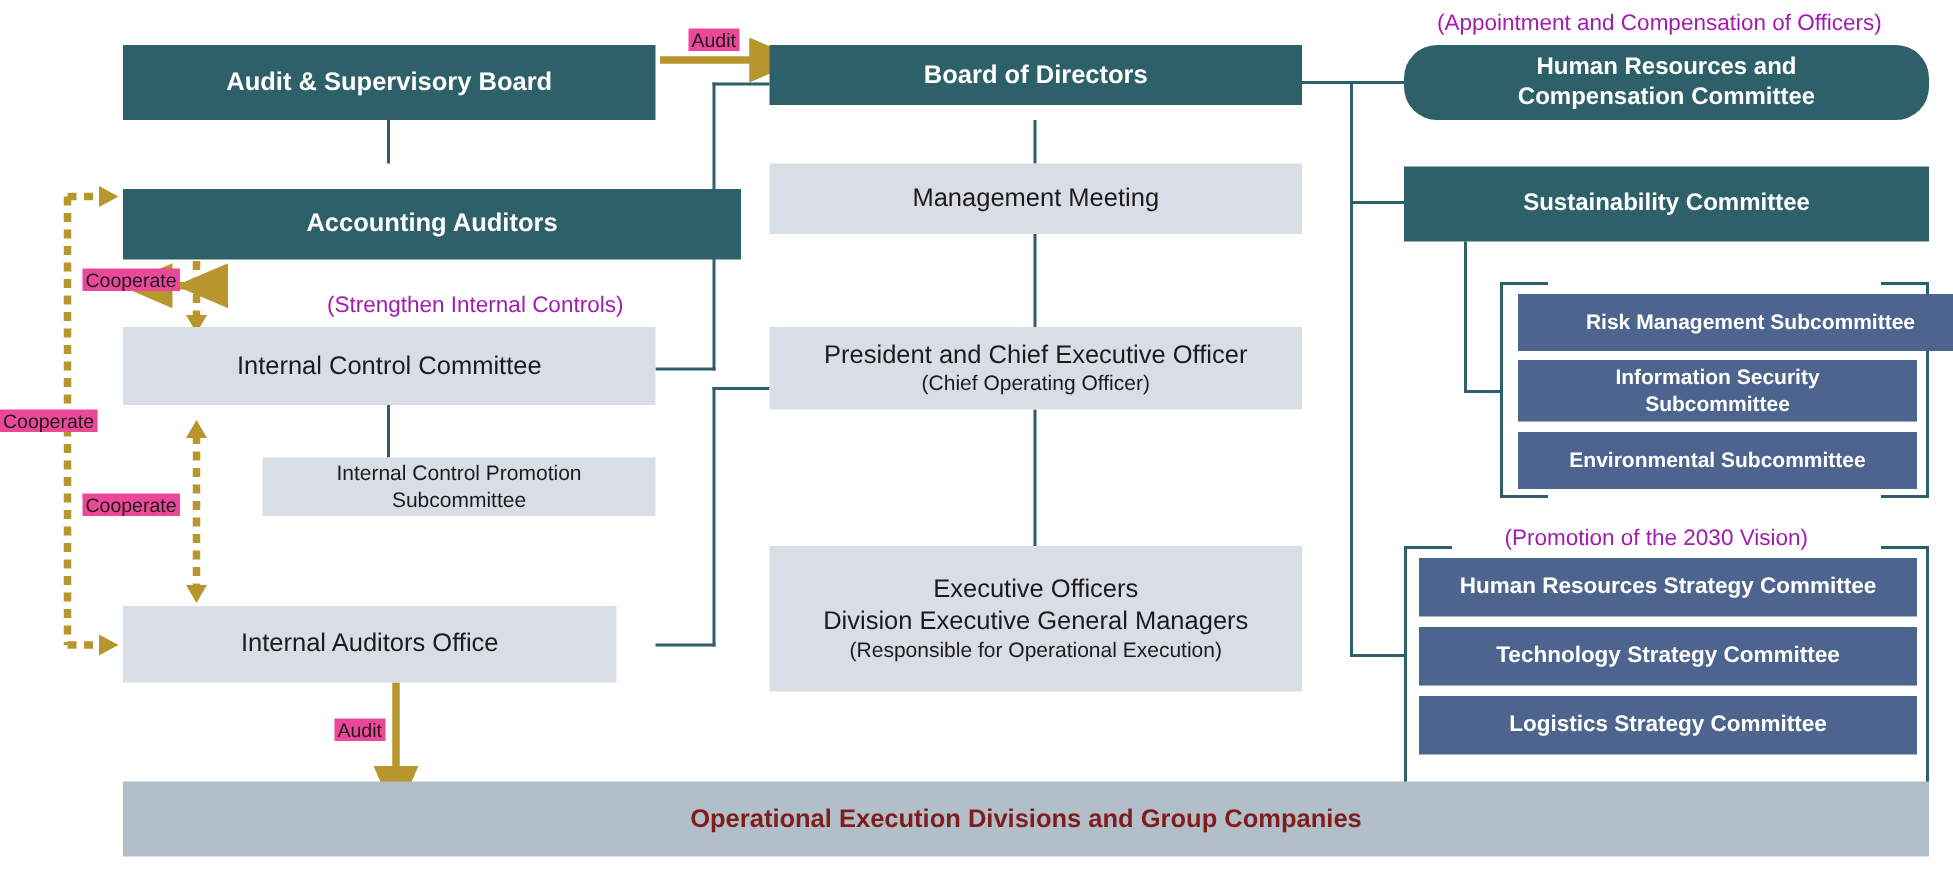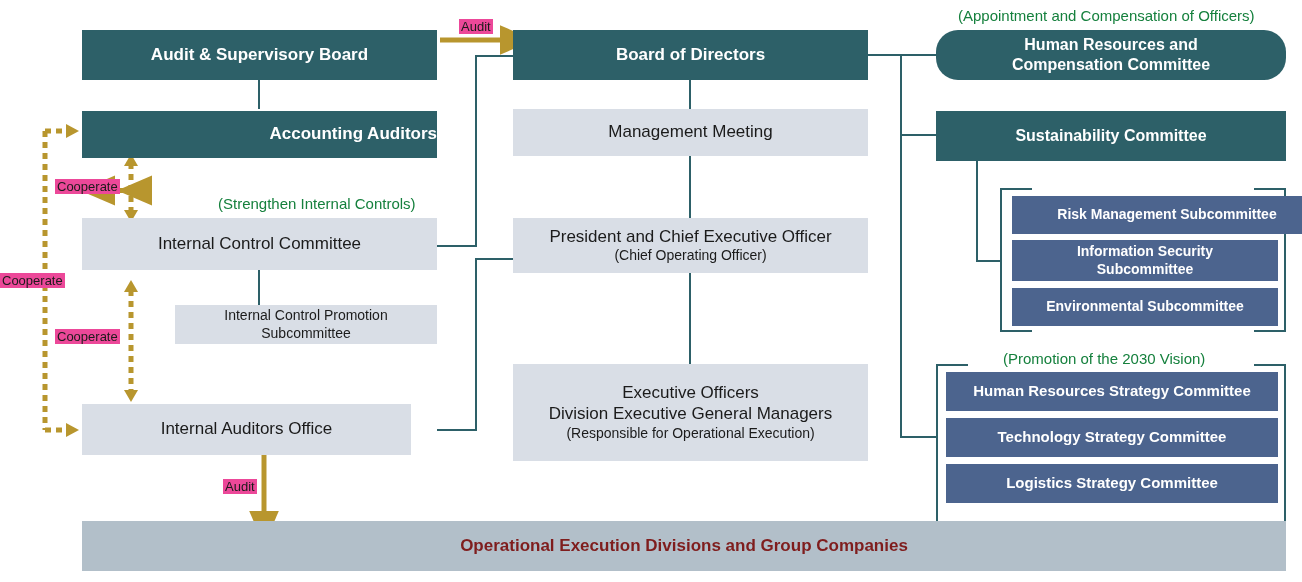--- a/index.html
+++ b/index.html
@@ -60,21 +60,21 @@
 
   
   .ln {
     position: absolute;
     background: #2D6068;
     z-index: 2;
   }
   
   .cap {
     position: absolute;
-    color: #15803d;
+    color: #a21caf;
     font-size: 15px;
     white-space: nowrap;
     z-index: 6;
   }
   
   .lbl {
     position: absolute;
     color: #1b1b1b;
     font-size: 13px;
     white-space: nowrap;
@@ -174,38 +174,38 @@
   <div class="lbl" style="left:55px; top:329px;">Cooperate</div>
 
   <div class="cap" style="left:218px; top:195px;">(Strengthen Internal Controls)</div>
   <div class="cap" style="left:958px; top:7px;">(Appointment and Compensation of Officers)</div>
   <div class="cap" style="left:1003px; top:350px;">(Promotion of the 2030 Vision)</div>
 
   <div class="box teal fs17" style="left:82px; top:30px; width:355px; height:50px;">
     <span class="l1">Audit &amp; Supervisory Board</span>
   </div>
 
-  <div class="box teal fs17" style="left:82px; top:111px; width:355px; height:47px;align-items:flex-end;">
+  <div class="box teal fs17" style="left:82px; top:126px; width:412px; height:47px;">
     <span class="l1">Accounting Auditors</span>
   </div>
 
   <div class="box grey fs17 norm" style="left:82px; top:218px; width:355px; height:52px;">
     <span class="l1">Internal Control Committee</span>
   </div>
 
   <div class="box grey fs14 norm" style="left:175px; top:305px; width:262px; height:39px;">
     <span class="l1">Internal Control Promotion</span>
     <span class="l2">Subcommittee</span>
   </div>
 
   <div class="box grey fs17 norm" style="left:82px; top:404px; width:329px; height:51px;">
     <span class="l1">Internal Auditors Office</span>
   </div>
 
-  <div class="box teal fs17" style="left:513px; top:30px; width:355px; height:50px;">
+  <div class="box teal fs17" style="left:513px; top:30px; width:355px; height:40px;">
     <span class="l1">Board of Directors</span>
   </div>
 
   <div class="box grey fs17 norm" style="left:513px; top:109px; width:355px; height:47px;">
     <span class="l1">Management Meeting</span>
   </div>
 
   <div class="box grey fs17 norm" style="left:513px; top:218px; width:355px; height:55px;">
     <span class="l1">President and Chief Executive Officer</span>
     <span class="l2 fs14">(Chief Operating Officer)</span>

